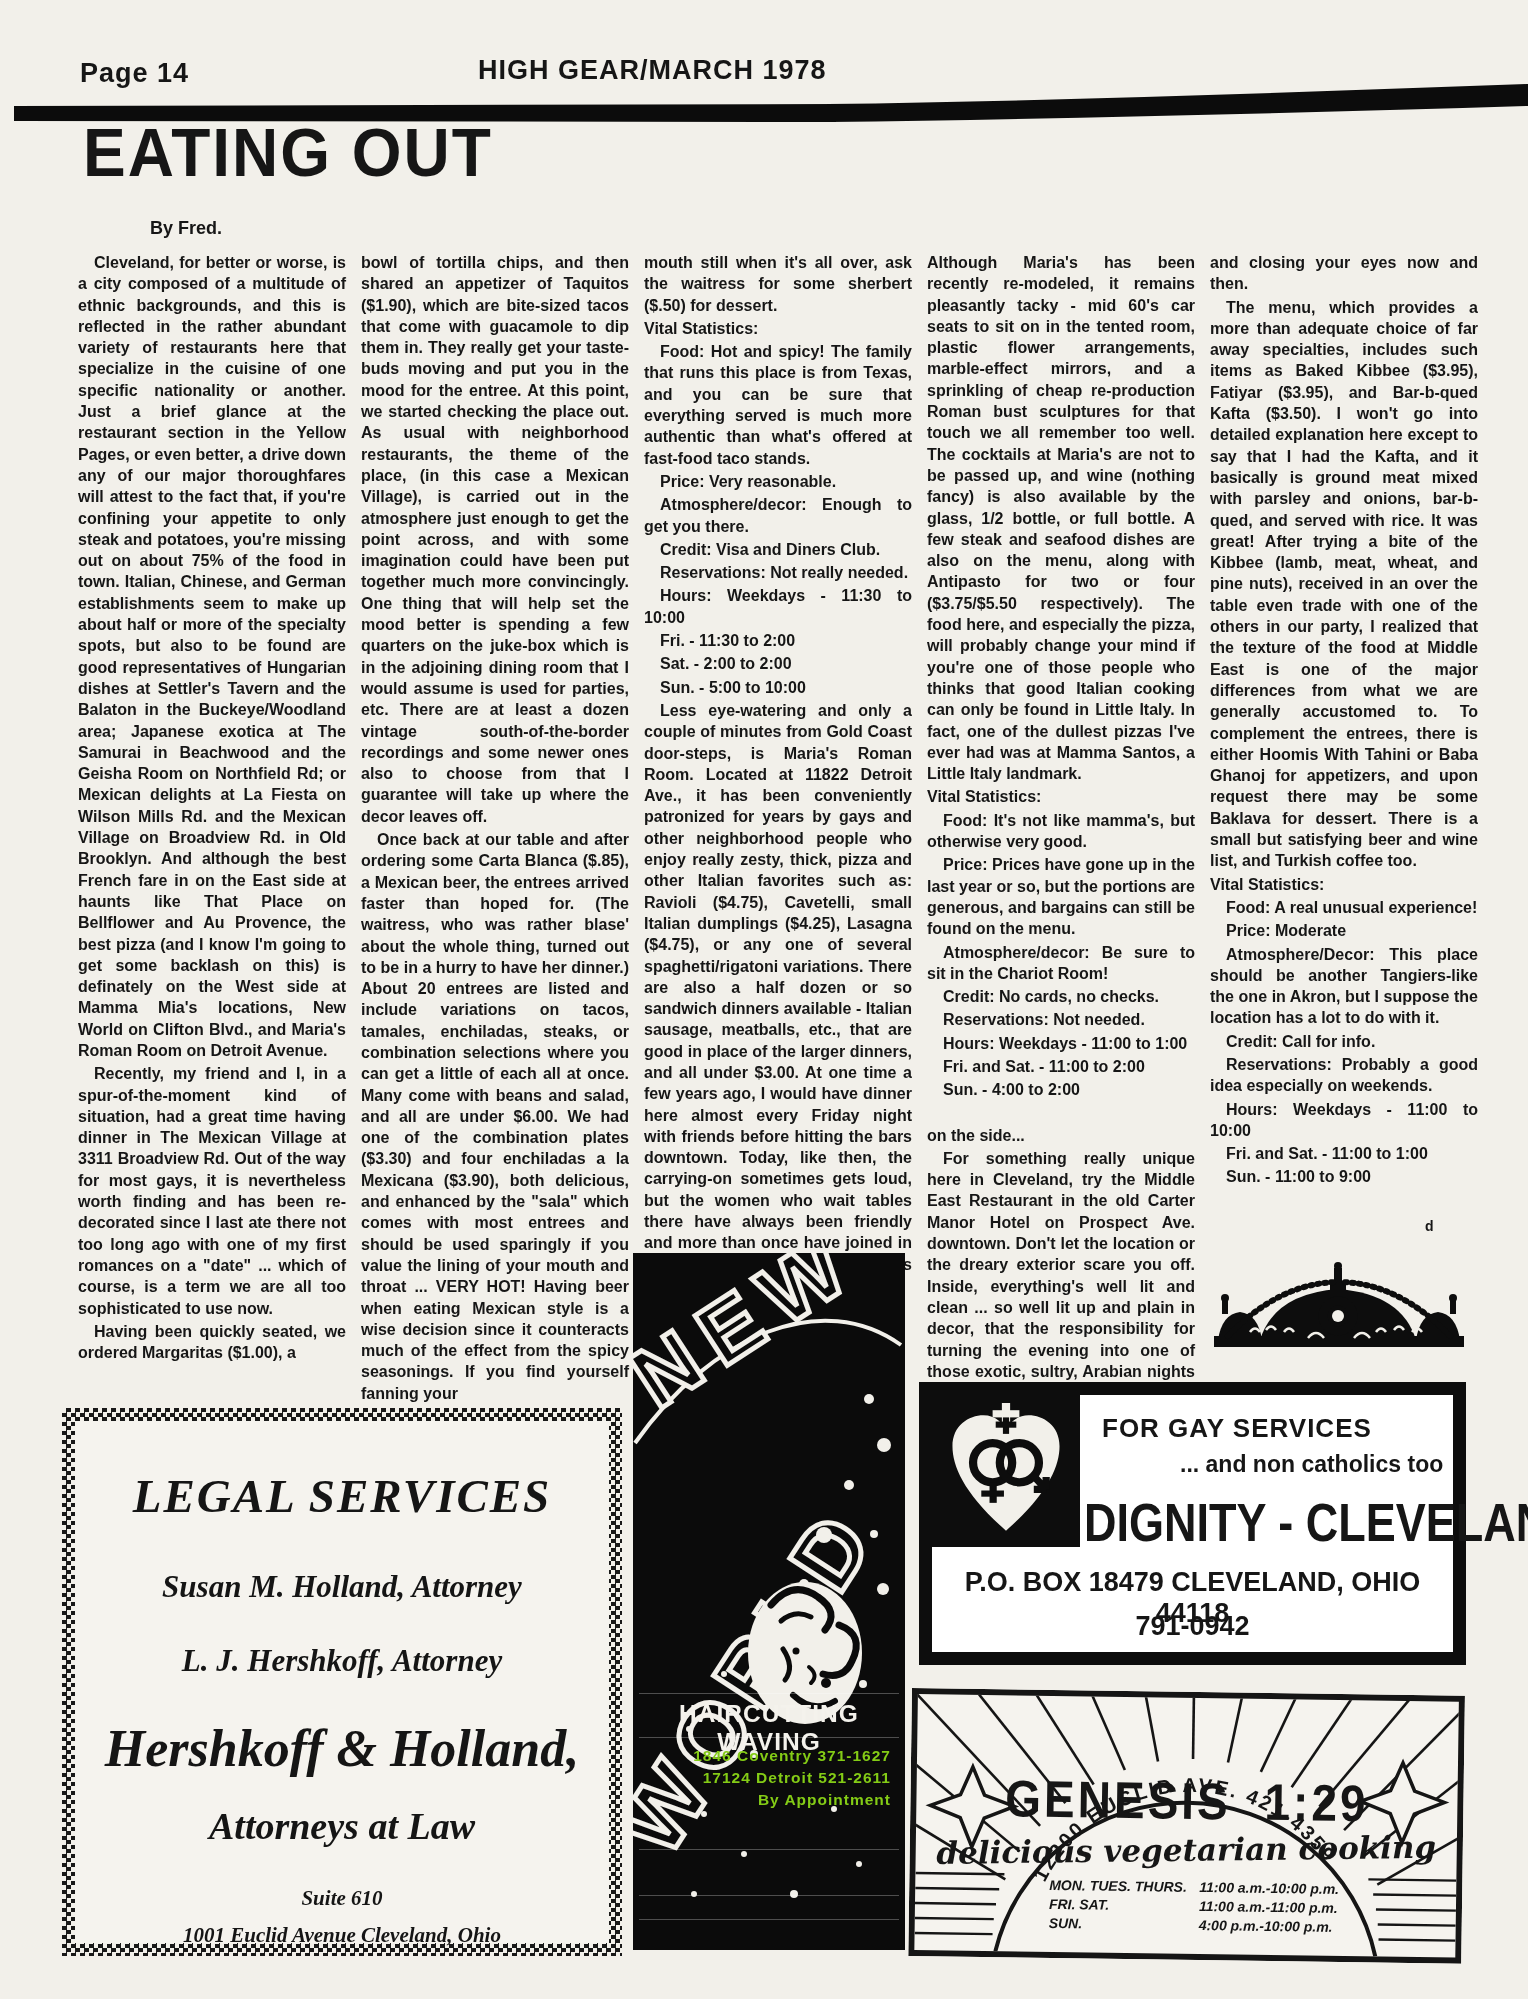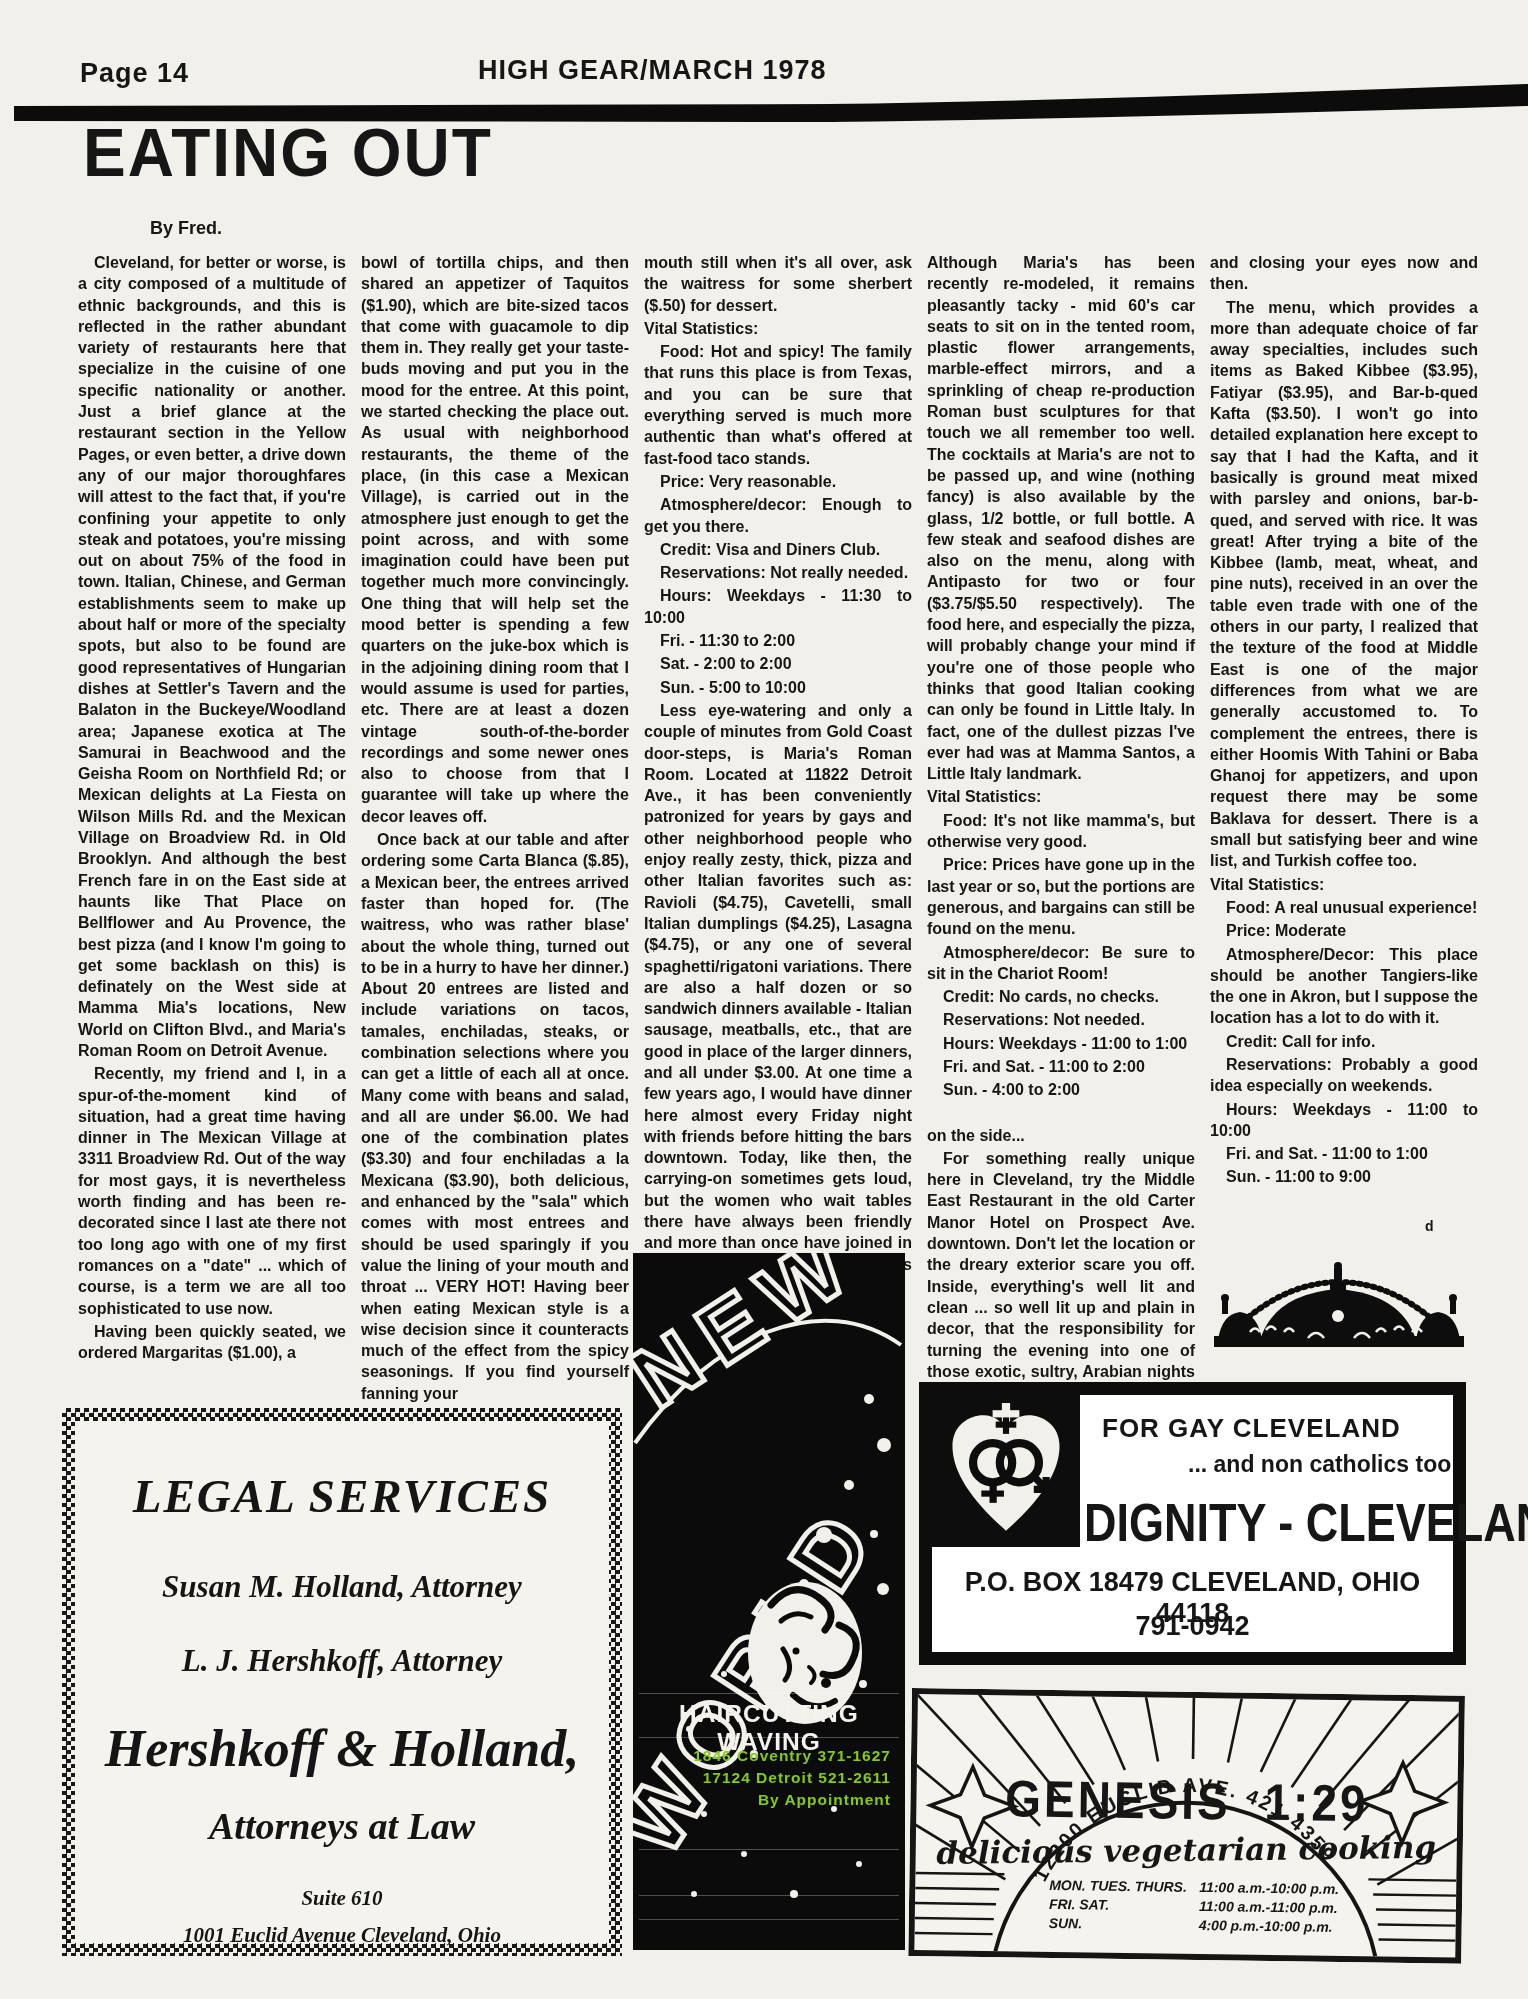--- a/index.html
+++ b/index.html
@@ -43,21 +43,21 @@
               font-size:24.5px;font-weight:800;letter-spacing:1px;word-spacing:12px;}
   .nw-lines{position:absolute;left:0;top:492px;width:258px;text-align:right;color:#84cc16;
             font-size:15.5px;font-weight:700;letter-spacing:1px;line-height:22px;}
   .nw-hr{position:absolute;left:6px;width:260px;height:1px;background:rgba(255,255,255,.28);}
   
   .dig{position:absolute;left:919px;top:1382px;width:547px;height:283px;background:#fff;
        border:13px solid #0d0d0d;box-sizing:border-box;}
   .dig-black{position:absolute;left:0;top:0;width:148px;height:152px;background:#0d0d0d;}
   .dig-heart{position:absolute;left:12px;top:8px;}
   .dig-l1{position:absolute;left:170px;top:18px;font-size:26px;font-weight:700;letter-spacing:1px;}
-  .dig-l2{position:absolute;left:256px;top:56px;font-size:23px;font-weight:700;text-align:center;}
+  .dig-l2{position:absolute;left:248px;top:56px;font-size:23px;font-weight:700;text-align:center;}
   .dig-name{position:absolute;left:152px;top:98px;width:368px;text-align:center;font-size:45px;
             font-weight:900;letter-spacing:0px;transform:scaleY(1.18);transform-origin:center top;
             white-space:nowrap;}
   .dig-po{position:absolute;left:0;top:172px;width:100%;text-align:center;font-size:27px;font-weight:800;}
   .dig-ph{position:absolute;left:0;top:216px;width:100%;text-align:center;font-size:27px;font-weight:800;}
   
   .gen{position:absolute;left:912px;top:1688px;width:553px;height:268px;background:#f5f3ee;
        transform:rotate(0.8deg);transform-origin:left top;}
   .gen svg{position:absolute;left:0;top:0;}
   .gen-name{position:absolute;left:0;top:82px;width:100%;text-align:center;font-size:46px;
@@ -227,21 +227,21 @@
         <path d="M60,124 C20,89 8,62 8,42 C8,22 24,12 38,12 C50,12 58,20 60,28 C62,20 70,12 82,12 C96,12 112,22 112,42 C112,62 100,89 60,124 Z" fill="#f2f0ea"></path>
         <rect x="57" y="14" width="6" height="16" fill="#0d0d0d"></rect>
         <rect x="50" y="18" width="20" height="6" fill="#0d0d0d"></rect>
         <circle cx="47" cy="58" r="19" fill="none" stroke="#0d0d0d" stroke-width="8"></circle>
         <circle cx="73" cy="58" r="19" fill="none" stroke="#0d0d0d" stroke-width="8"></circle>
         <rect x="44" y="77" width="7" height="20" fill="#0d0d0d"></rect>
         <rect x="36" y="85" width="22" height="6" fill="#0d0d0d"></rect>
         <path d="M86,70 L99,84 M99,84 L99,72 M99,84 L87,84" stroke="#0d0d0d" stroke-width="7" fill="none"></path>
       </svg>
     </div>
-    <div class="dig-l1">FOR GAY CLEVELAND</div>
+    <div class="dig-l1">FOR GAY SERVICES</div>
     <div class="dig-l2">... and non catholics too</div>
     <div class="dig-name">DIGNITY - CLEVELAND</div>
     <div class="dig-po">P.O. BOX 18479 CLEVELAND, OHIO 44118</div>
     <div class="dig-ph">791-0942</div>
   </div>
 
   <div class="gen">
     <svg width="553" height="268" viewBox="0 0 553 268">
       <defs>
         <clipPath id="genclip">

